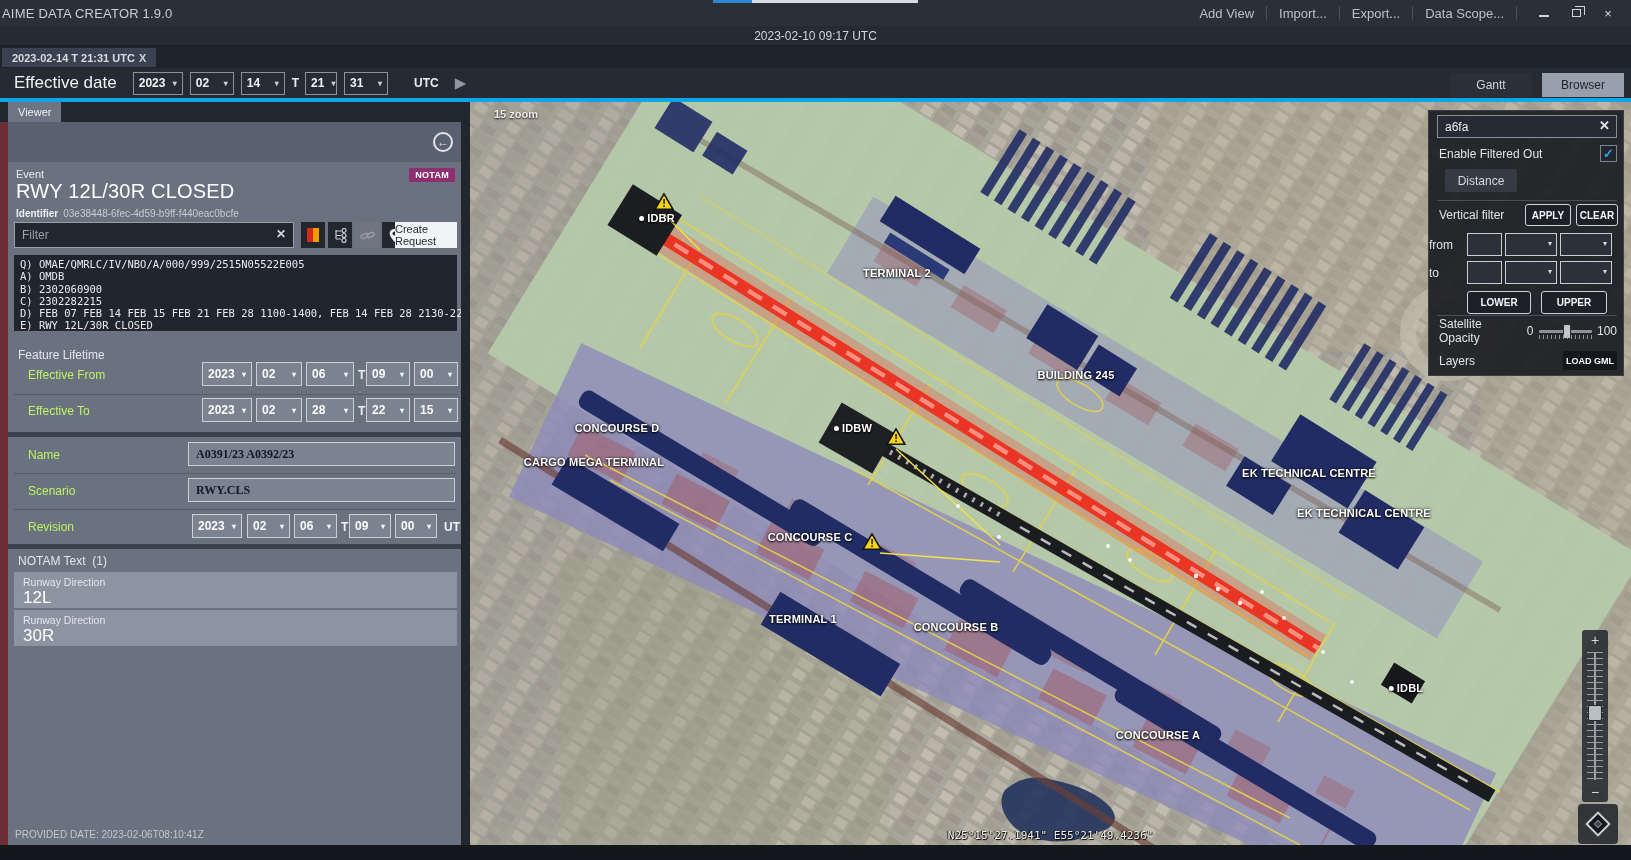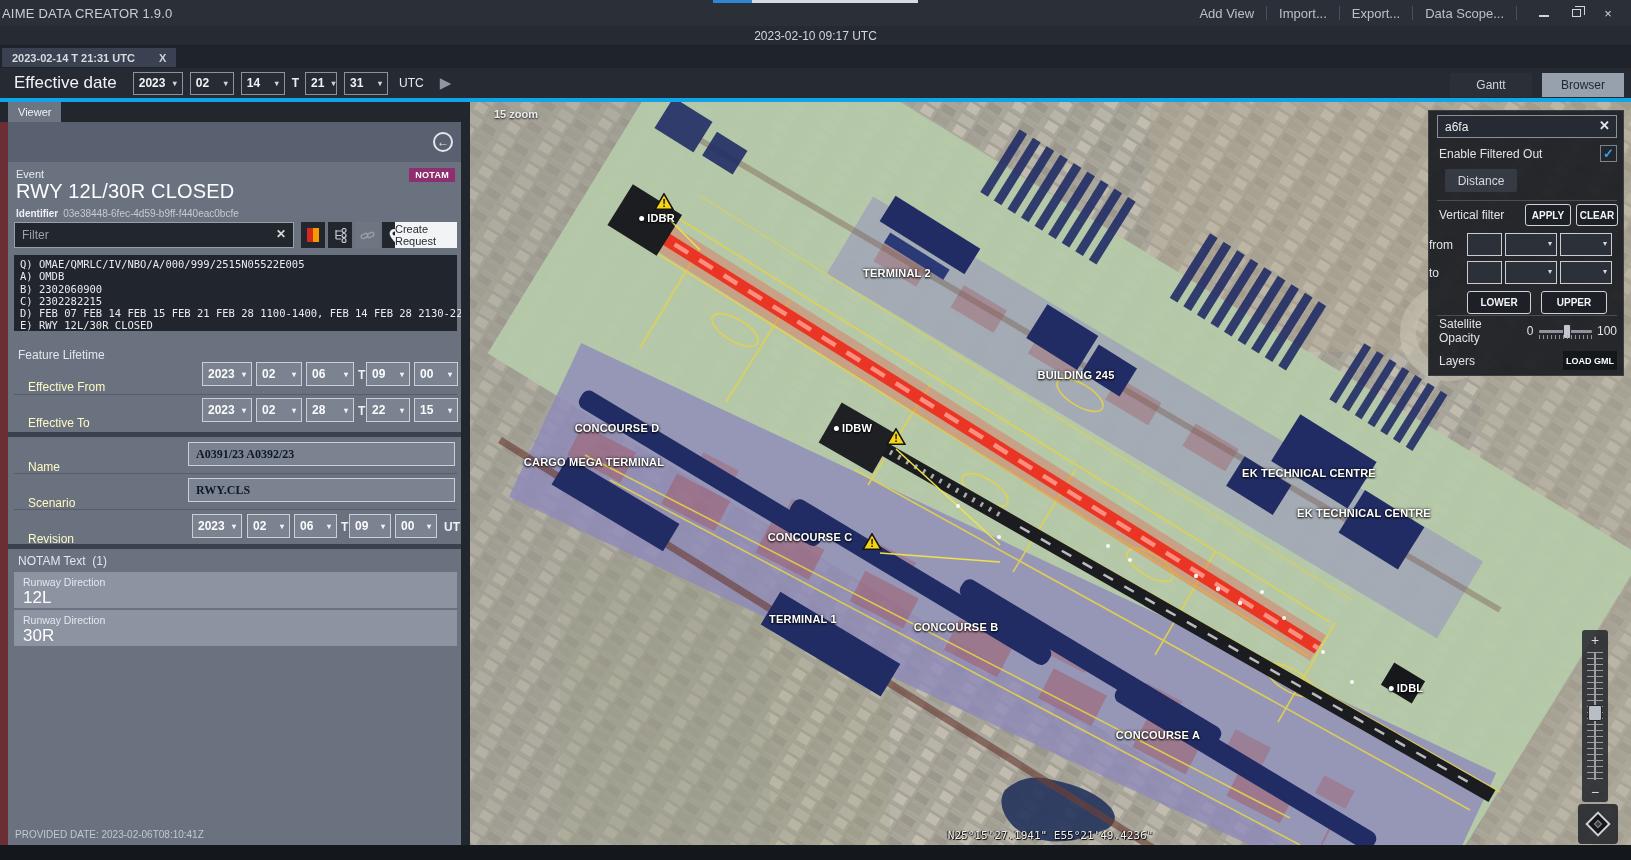--- a/index.html
+++ b/index.html
@@ -26,34 +26,34 @@
 .strip-white { position:absolute; left:752px; top:0; width:166px; height:3px; background:#d8dbdf; }
 
 
 .clockbar { position:absolute; left:0; top:26px; width:1631px; height:20px; background:#262a31;
   border-bottom:1px solid #1b1e24; display:flex; align-items:center; justify-content:center;
   color:#d2d6dc; font-size:12px; }
 
 
 .tabrow { position:absolute; left:0; top:46px; width:1631px; height:22px; background:#1f232a; }
 .tab { position:absolute; left:2px; top:2px; height:19px; background:#3a4150; display:flex;
-  align-items:center; padding:0 10px; gap:24px; color:#d8dbe0; font-size:11px; font-weight:bold; }
+  align-items:center; padding:0 10px; gap:4px; color:#d8dbe0; font-size:11px; font-weight:bold; }
 .tab .tab-close { font-weight:bold; color:#cfd3d9; cursor:default; }
 
 
 .toolbar { position:absolute; left:0; top:68px; width:1631px; height:34px; background:#262b33;
   border-bottom:4px solid #0ea5e9; display:flex; align-items:center; }
 .eff-label { color:#f1f3f6; font-size:17px; margin-left:14px; margin-right:16px; }
 .sel { display:inline-flex; align-items:center; justify-content:space-between; background:#272c34;
   border:1px solid #8d939c; color:#f0f2f5; font-size:12px; font-weight:bold; padding:0 5px;
   height:23px; cursor:default; }
 .sel .caret { font-size:8px; color:#cfd3d9; margin-left:7px; }
 .toolbar .sel { margin-right:7px; }
 .tlabel { color:#e8ebef; font-size:12px; font-weight:bold; margin:0 6px 0 0; }
-.utc { color:#e8ebef; font-size:12px; font-weight:normal; margin:0 12px 0 4px; }
+.utc { color:#e8ebef; font-size:12px; font-weight:bold; margin:0 12px 0 19px; }
 .play-btn { color:#8f96a1; font-size:15px; margin-left:4px; cursor:default; }
 .view-btns { position:absolute; right:7px; top:5px; display:flex; gap:10px; }
 .vbtn { height:24px; display:flex; align-items:center; justify-content:center; font-size:12px;
   padding:0 16px; cursor:default; }
 .vbtn.gantt { background:#2a2f38; color:#d0d4da; width:82px; }
 .vbtn.browser { background:#97a0ad; color:#232830; width:82px; }
 
 
 .viewer-row { position:absolute; left:0; top:102px; width:470px; height:20px; background:#22262d; }
 .viewer-tab { position:absolute; left:8px; top:0; height:20px; background:#6d7582; color:#f0f2f4;
@@ -86,21 +86,21 @@
 .flag-glyph { display:flex; }
 .flag-glyph i { display:block; width:6px; height:14px; }
 .create-req { position:absolute; right:0; top:0; width:62px; height:26px; background:#f2f3f5;
   color:#272b33; font-size:11px; display:flex; align-items:center; justify-content:center; cursor:default; }
 
 .notam-block { position:absolute; left:6px; top:133px; width:443px; height:76px; background:#21252d;
   color:#e9ebee; font-family:"DejaVu Sans Mono", monospace; font-size:10.5px; line-height:12.3px;
   padding:3px 6px; white-space:pre; }
 
 .sec-label { position:absolute; left:10px; color:#e2e6ec; font-size:12px; }
-.row-label { position:absolute; left:20px; color:#fef9c3; font-size:12px;margin-top:12px; }
+.row-label { position:absolute; left:20px; color:#bef264; font-size:12px; }
 .form-sel { position:absolute; background:#7b8390; border:1px solid #ccd0d6; color:#fbfcfd;
   height:24px; display:inline-flex; align-items:center; justify-content:space-between;
   font-size:12px; font-weight:bold; padding:0 5px; cursor:default; }
 .form-sel .caret { font-size:8px; color:#f0f2f5; margin-left:4px; }
 .t-mark { position:absolute; color:#eef0f4; font-size:12px; font-weight:bold; }
 .hline { position:absolute; left:6px; width:443px; border-top:1px solid #575e6a; }
 .thick-div { position:absolute; left:0; width:453px; height:5px; background:#3a414c; }
 .form-input { position:absolute; background:#7b8390; border:1px solid #ccd0d6; color:#0f172a;
   height:24px; font-size:12px; font-weight:bold; padding:0 7px;
   font-family:Liberation Serif, serif; }

